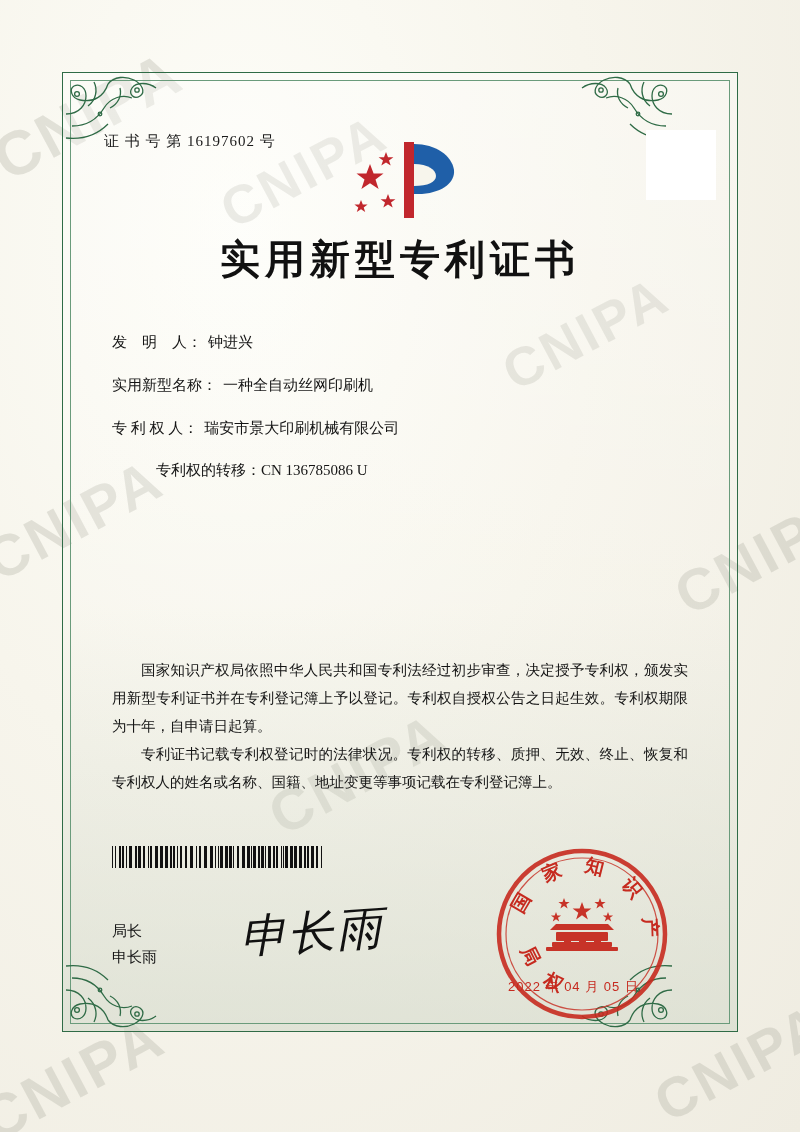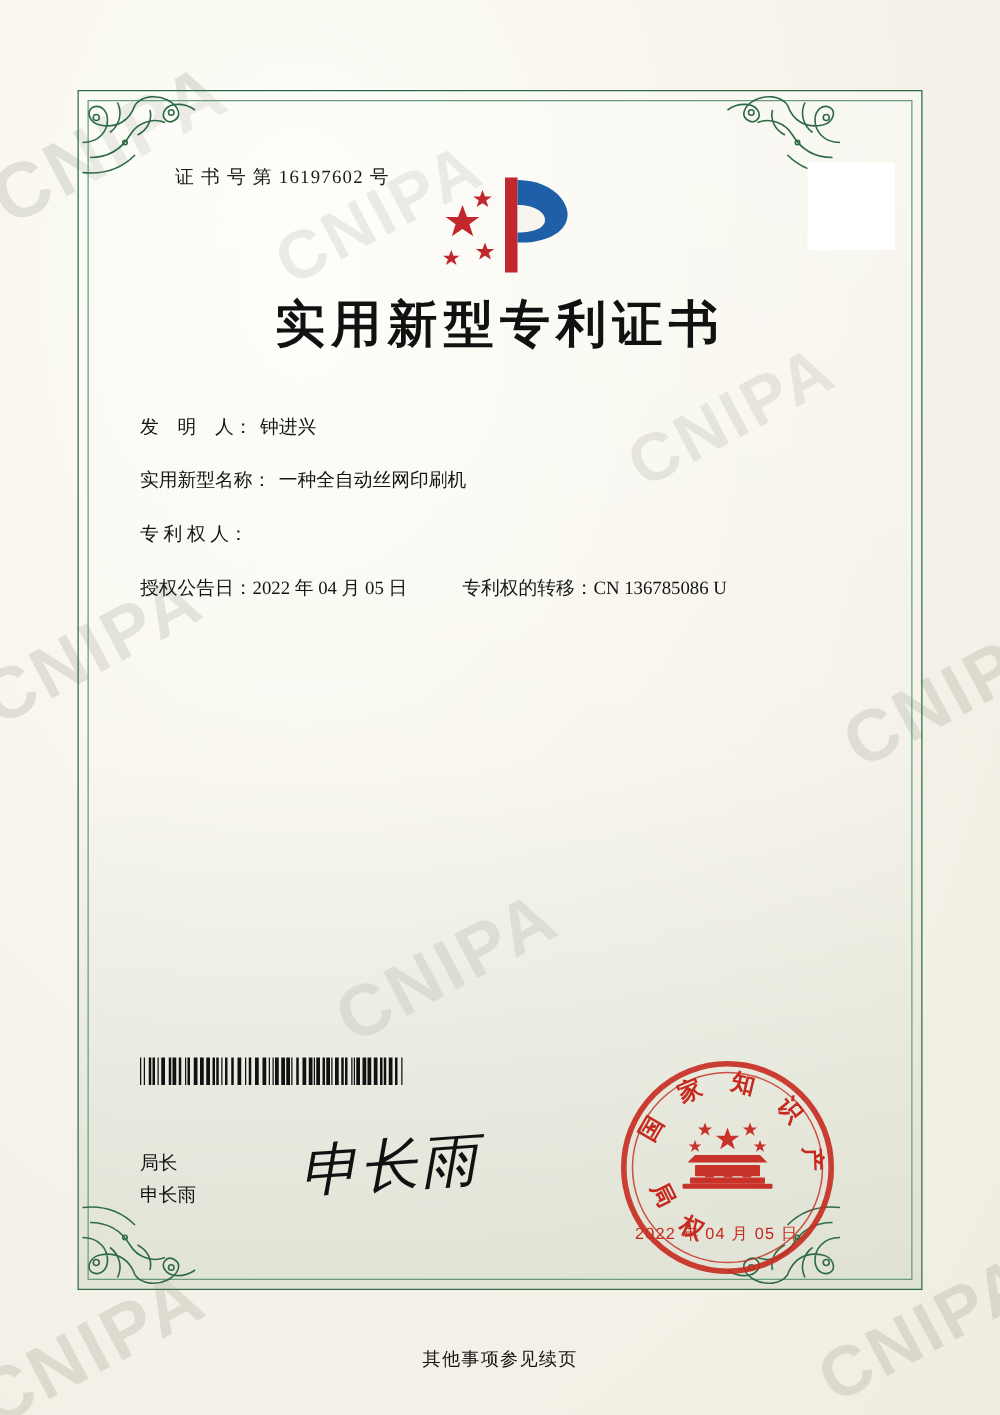--- a/index.html
+++ b/index.html
@@ -48,21 +48,21 @@
   }
   .corner svg { display:block; }
   .c-tl { left:64px;  top:74px; }
   .c-tr { left:578px; top:74px; transform: scaleX(-1); }
   .c-bl { left:64px;  top:954px; transform: scaleY(-1); }
   .c-br { left:578px; top:954px; transform: scale(-1,-1); }
 
   
   #cert-no {
     position:absolute; left:104px; top:132px;
-    font-size:15px; color:#1a1a1a; letter-spacing:1px;margin-left:36px;
+    font-size:15px; color:#1a1a1a; letter-spacing:1px;
   }
 
   #emblem { position:absolute; left:352px; top:134px; width:110px; height:92px; }
 
   #qr {
     position:absolute; left:646px; top:130px; width:70px; height:70px;
     background:#fff; padding:2px;
   }
   #qr canvas, #qr .qrgrid { display:block; }
   .qrgrid {
@@ -230,31 +230,33 @@
     <div class="fld">
       <span class="lab">发　明　人：</span>
       <span class="val">钟进兴</span>
     </div>
     <div class="fld">
       <span class="lab">实用新型名称：</span>
       <span class="val">一种全自动丝网印刷机</span>
     </div>
     <div class="fld">
       <span class="lab">专 利 权 人：</span>
+      <span class="val">瑞安市景大印刷机械有限公司</span>
     </div>
     <div class="row2">
-      <span>
-        <span class="lab">授权公告日：</span><span class="val">2022 年 04 月 05 日</span>
-      </span>
       <span class="seg2">
         <span class="lab">专利权的转移：</span><span class="val">CN 136785086 U</span>
       </span>
     </div>
   </div>
 
+  <div id="paras">
+    <p>国家知识产权局依照中华人民共和国专利法经过初步审查，决定授予专利权，颁发实用新型专利证书并在专利登记簿上予以登记。专利权自授权公告之日起生效。专利权期限为十年，自申请日起算。</p>
+    <p>专利证书记载专利权登记时的法律状况。专利权的转移、质押、无效、终止、恢复和专利权人的姓名或名称、国籍、地址变更等事项记载在专利登记簿上。</p>
+  </div>
 
   <div id="barcode">
       <i style="width: 1px; margin-right: 2px;"></i>
       <i style="width: 1px; margin-right: 3px;"></i>
       <i style="width: 2px; margin-right: 1px;"></i>
       <i style="width: 2px; margin-right: 2px;"></i>
       <i style="width: 1px; margin-right: 2px;"></i>
       <i style="width: 3px; margin-right: 3px;"></i>
       <i style="width: 2px; margin-right: 1px;"></i>
       <i style="width: 3px; margin-right: 2px;"></i>
@@ -337,14 +339,13 @@
         <polygon points="88,56 90.4,62.6 97.4,62.6 91.7,66.8 93.9,73.4 88,69.3 82.1,73.4 84.3,66.8 78.6,62.6 85.6,62.6"></polygon>
         <polygon points="70,52 71.5,56 75.6,56 72.3,58.5 73.6,62.6 70,60 66.4,62.6 67.7,58.5 64.4,56 68.5,56"></polygon>
         <polygon points="106,52 107.5,56 111.6,56 108.3,58.5 109.6,62.6 106,60 102.4,62.6 103.7,58.5 100.4,56 104.5,56"></polygon>
         <polygon points="62,66 63.3,69.6 67.1,69.6 64,71.8 65.2,75.5 62,73.2 58.8,75.5 60,71.8 56.9,69.6 60.7,69.6"></polygon>
         <polygon points="114,66 115.3,69.6 119.1,69.6 116,71.8 117.2,75.5 114,73.2 110.8,75.5 112,71.8 108.9,69.6 112.7,69.6"></polygon>
       </g>
     </svg>
   </div>
   <div id="seal-date">2022 年 04 月 05 日</div>
 
-  <div id="footnote">其他事项参见续页</div>
 </div>
 
 </body></html>

